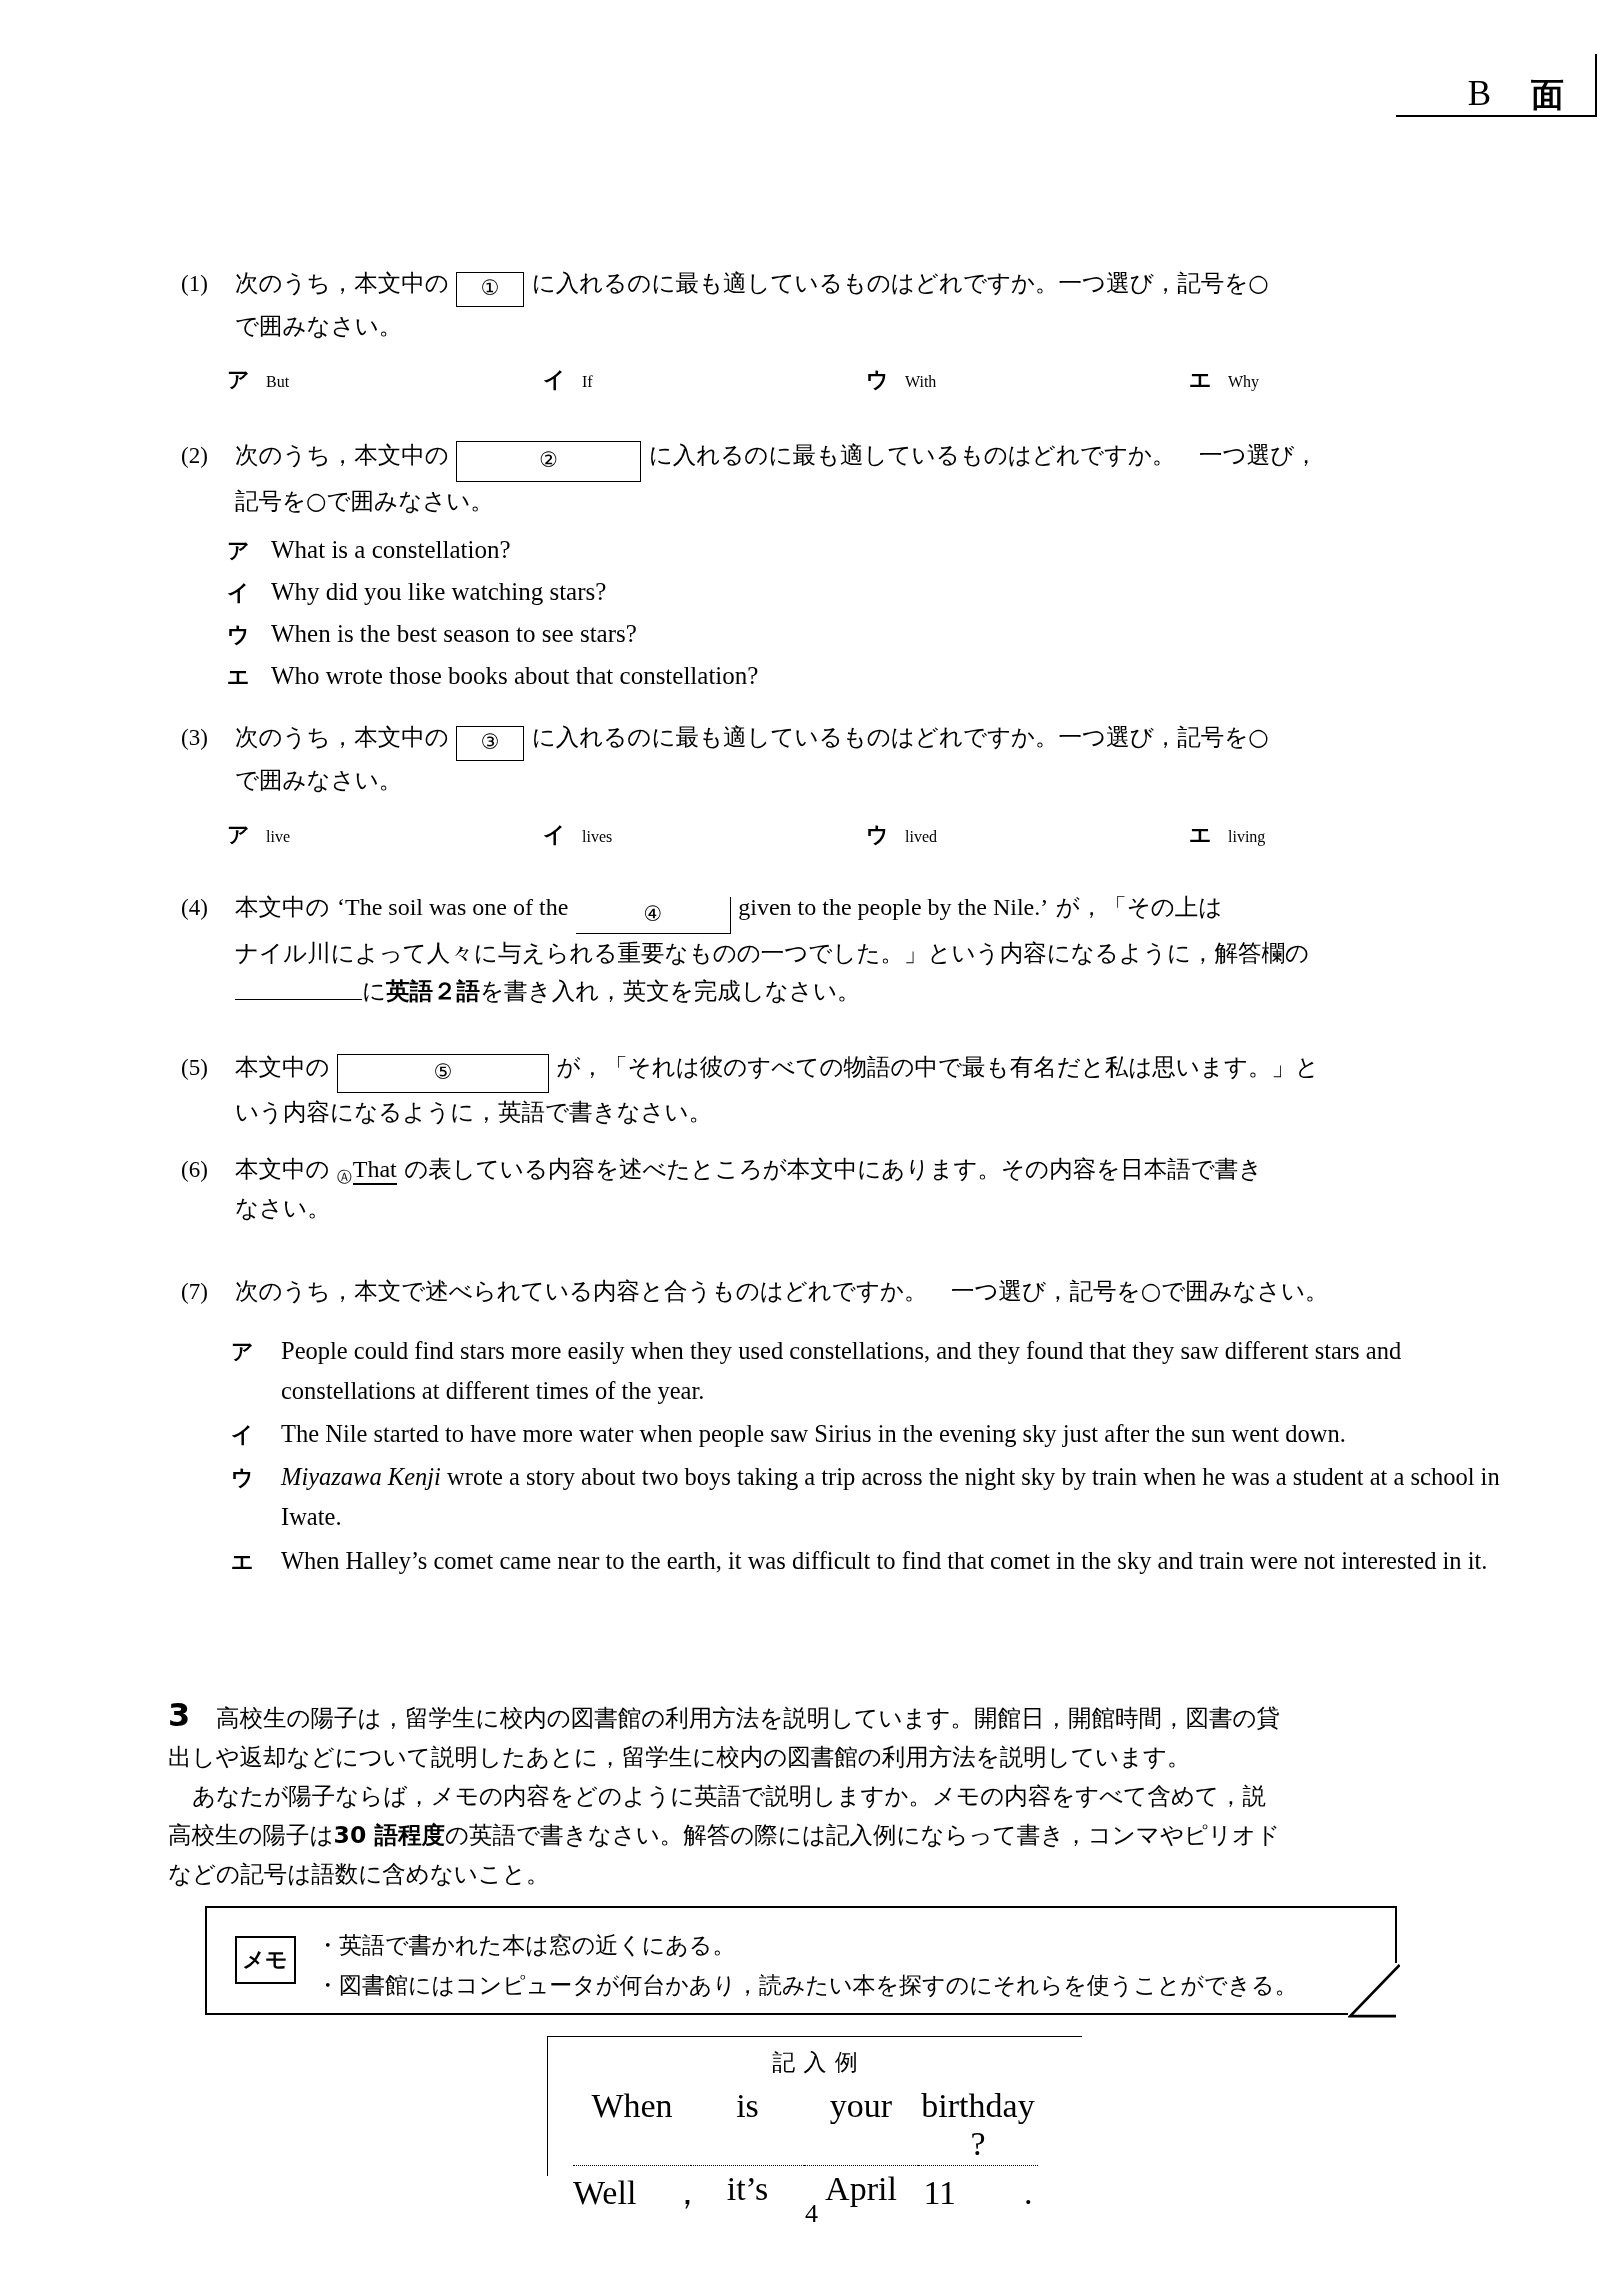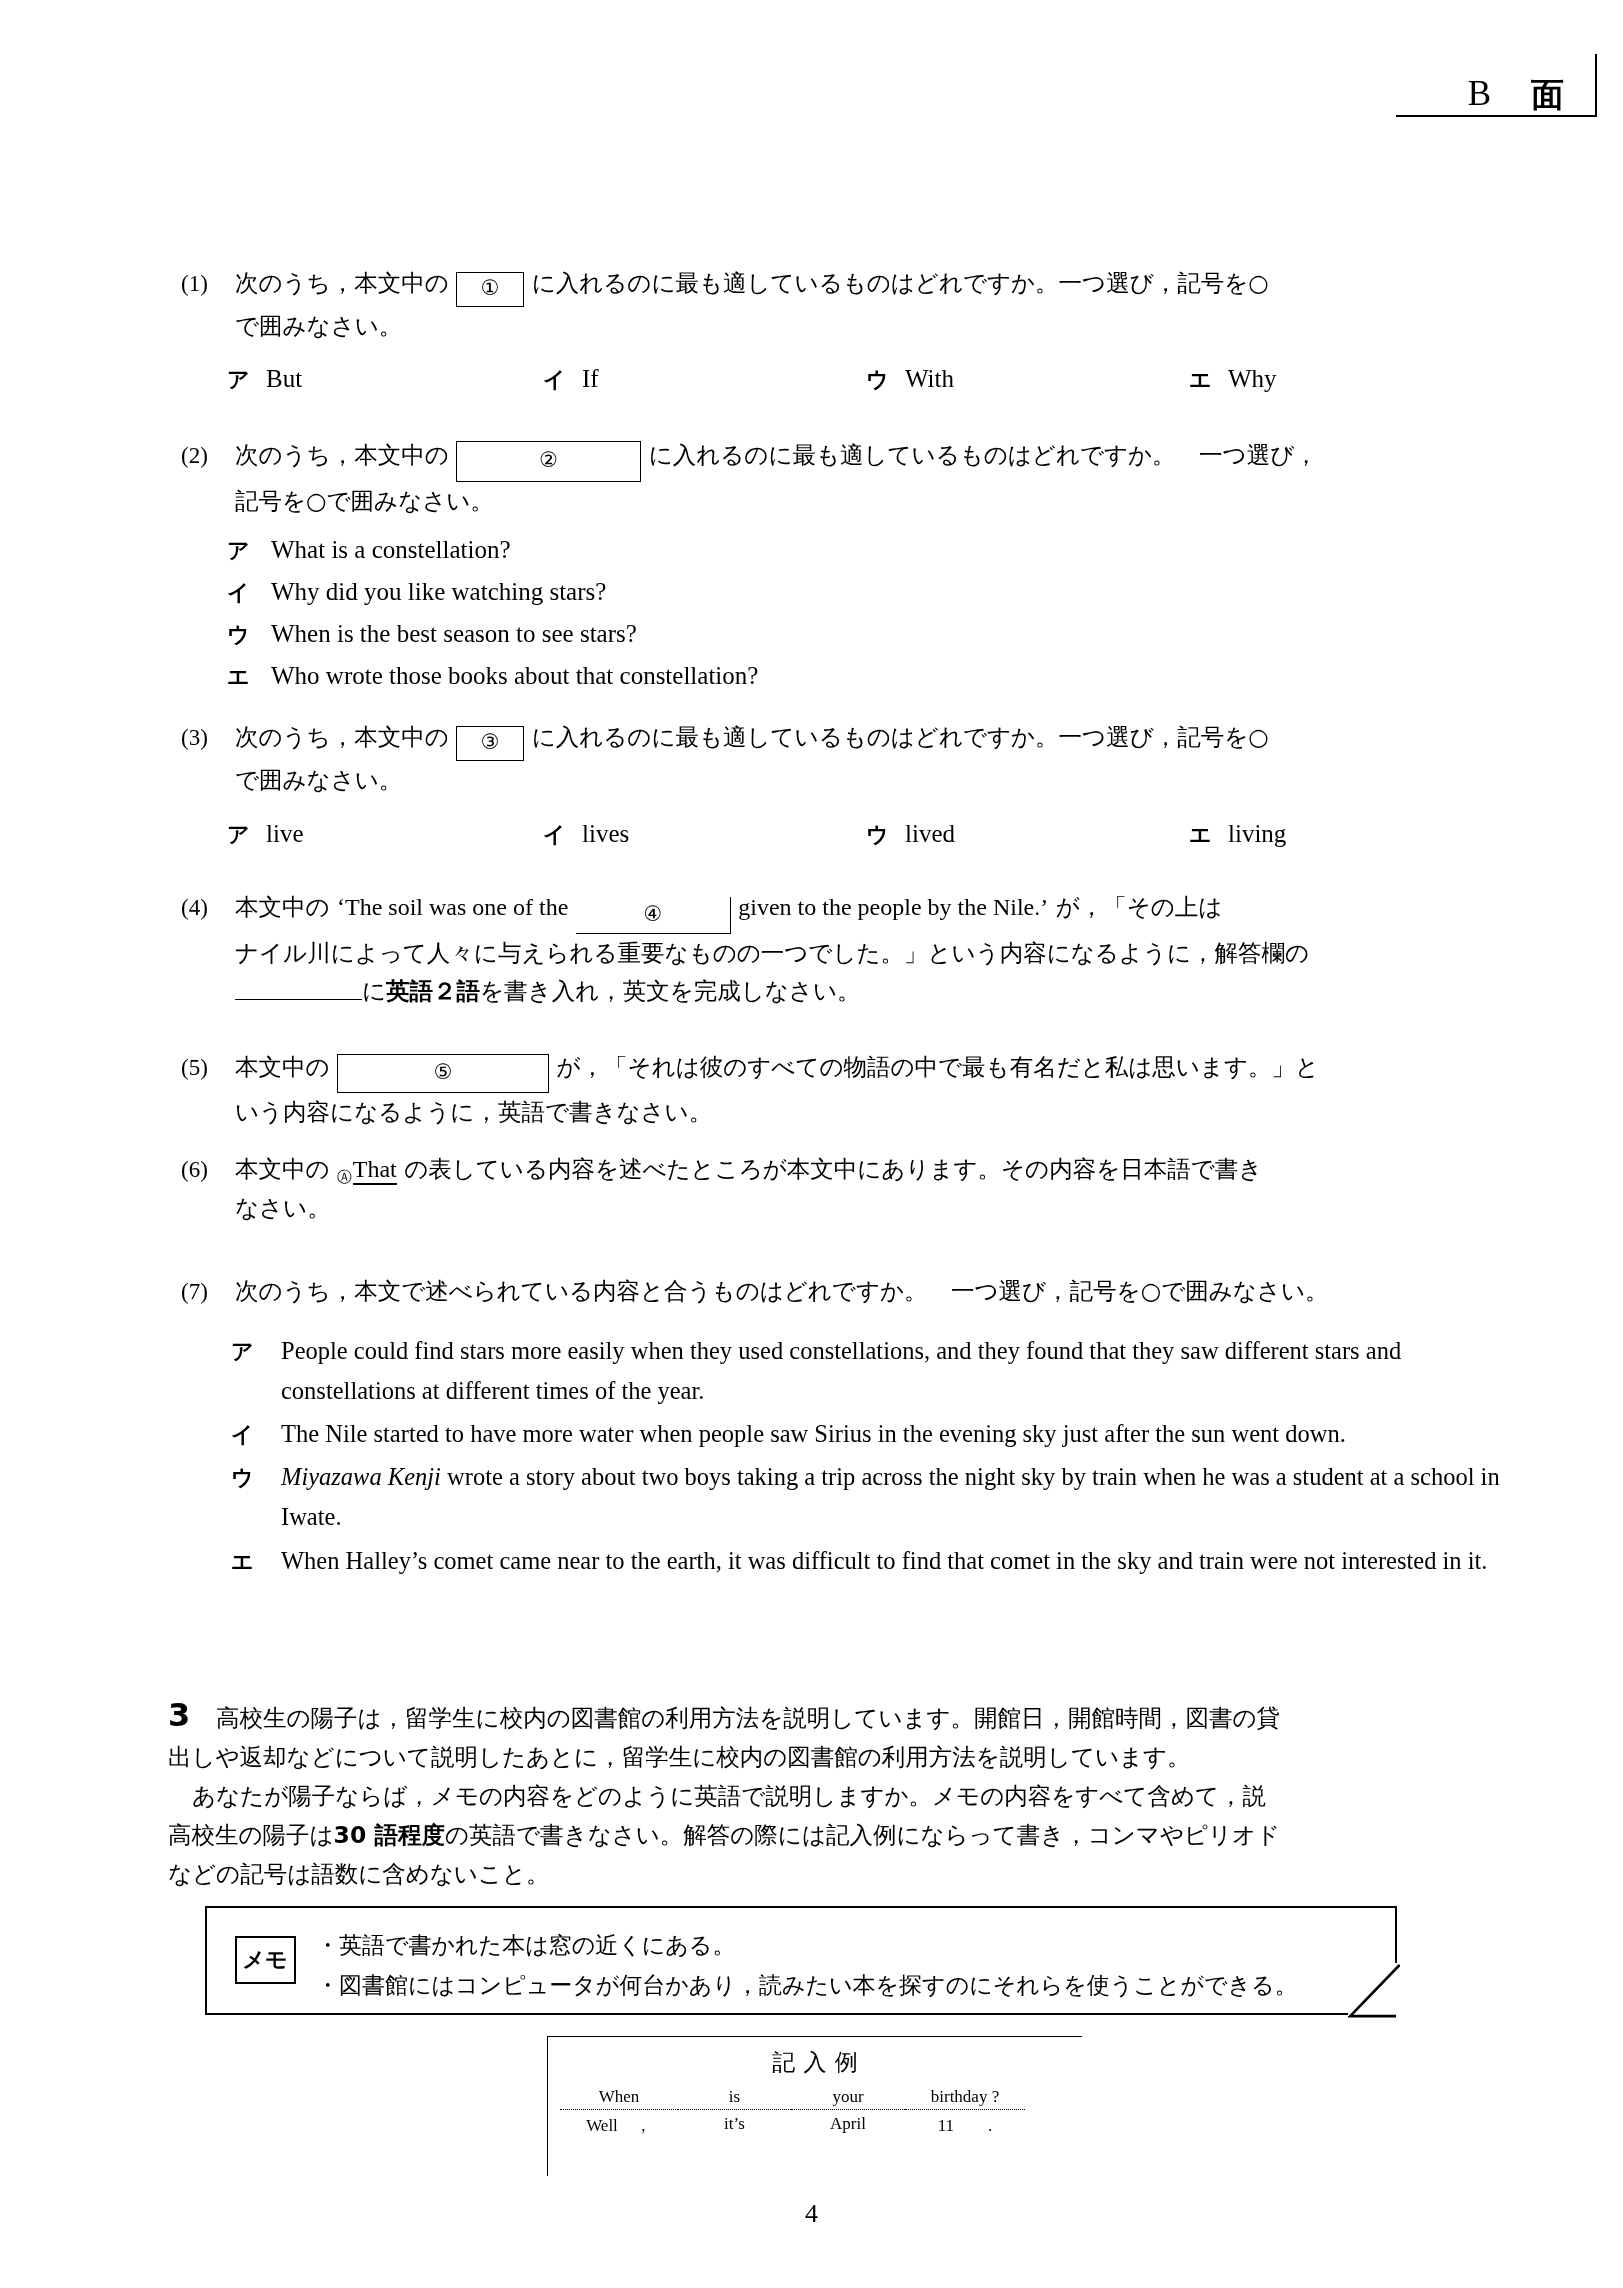--- a/index.html
+++ b/index.html
@@ -149,21 +149,21 @@
   }
   .kana {
     font-family: "DejaVu Sans", sans-serif;
     font-size: 22px;
     font-weight: bold;
     width: 39px;
     flex: 0 0 39px;
   }
   .choice-text {
     font-family: "Liberation Serif", serif;
-    font-size: 25px;
+    font-size: 16px;
   }
 
   .choices-list {
     position: absolute;
     left: 227px;
     width: 1274px;
   }
   .choice-item {
     display: flex;
     align-items: baseline;
@@ -291,23 +291,23 @@
   .ex-title {
     text-align: center;
     font-family: Liberation Serif, serif;
     font-size: 23px;
     letter-spacing: 8.3px;
     padding-top: 11px;
     padding-left: 9.2px;
   }
   .ex-row {
     display: flex;
-    padding-left: 13px;
+    padding-left: 26px;
     font-family: "Liberation Serif", serif;
-    font-size: 17px;
+    font-size: 34px;
   }
   .ex-row1 { margin-top: 9.2px; }
   .ex-row2 { margin-top: 1.8px; }
   .ex-cell {
     text-align: center;
     position: relative;
   }
   .ex-row1 .ex-cell {
     border-bottom: 1.8px dotted #000;
     padding-bottom: 1.8px;

